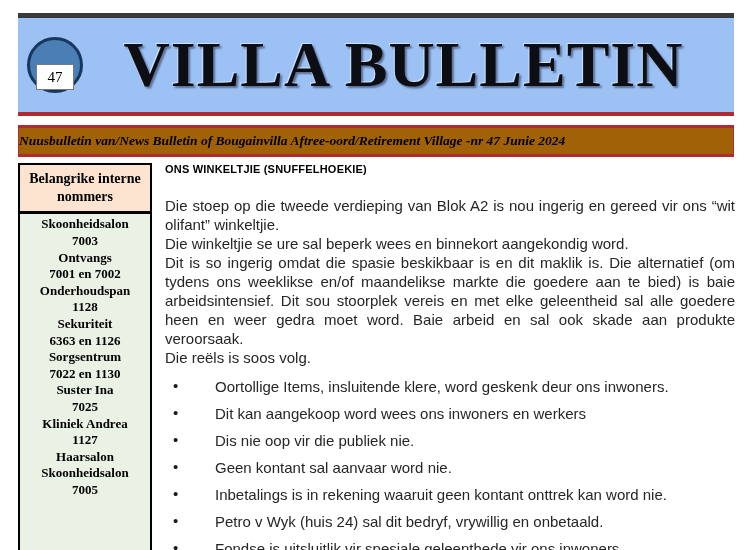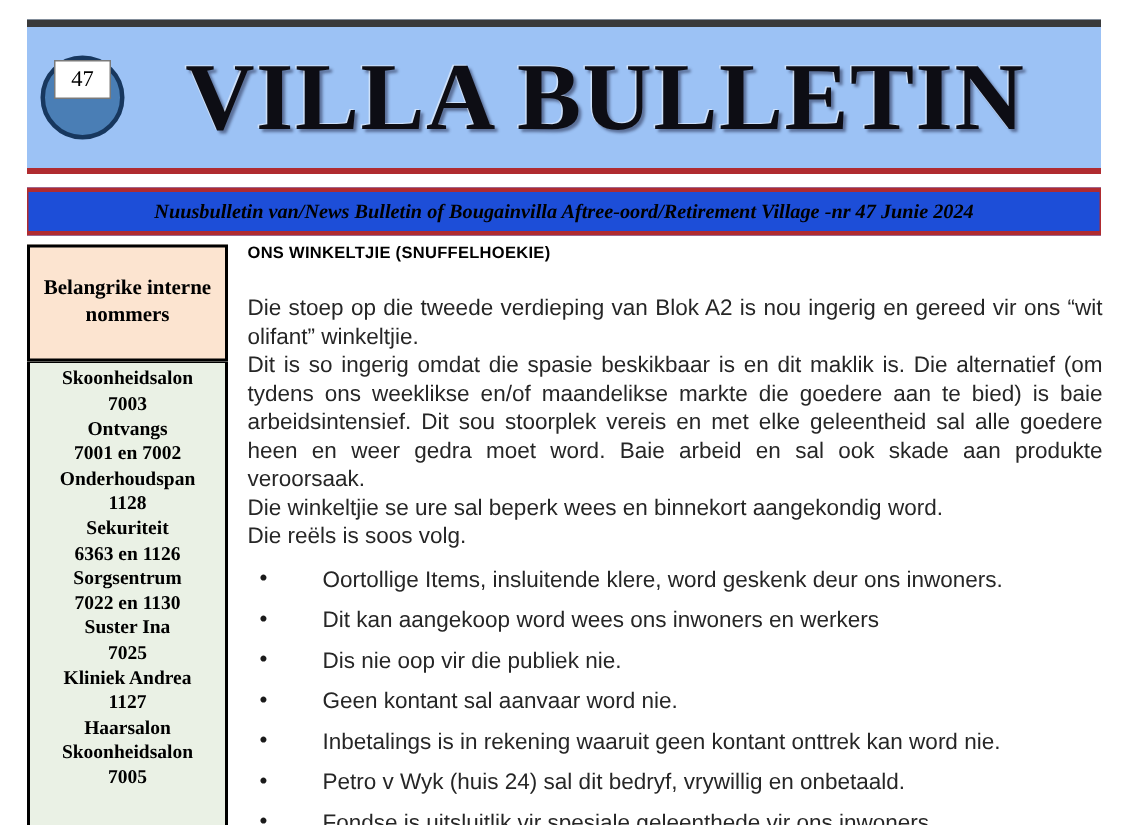--- a/index.html
+++ b/index.html
@@ -10,51 +10,51 @@
   
   .banner{
     position:absolute;left:18px;top:13px;width:716px;height:103px;
     box-sizing:border-box;background:#9CC2F5;
     border-top:5px solid #3A3A3A;border-bottom:4px solid #B02B30;
     display:flex;align-items:center;
   }
   .logo{
     width:56px;height:56px;margin-left:9px;flex:0 0 auto;
     box-sizing:border-box;border:3px solid #17375E;border-radius:50%;
-    background:#4A7EB5;display:flex;align-items:flex-start;justify-content:center;
+    background:#4A7EB5;display:flex;align-items:flex-end;justify-content:center;
   }
   .logo-num{
     background:#ffffff;border:1px solid #7a7a7a;width:36px;height:24px;
     display:flex;align-items:center;justify-content:center;
     font:400 15px "Liberation Serif",serif;color:#000;
   }
   .masthead-title{
     flex:1;text-align:center;margin-right:10px;
     font-family:"Liberation Serif",serif;font-weight:700;font-size:64px;line-height:94px;
     letter-spacing:1px;color:#0D0D14;white-space:nowrap;
     text-shadow:-1px -1px 0 rgba(255,255,255,0.5), 2px 2px 2px rgba(10,10,40,0.45);
   }
   
   .strip{
     position:absolute;left:18px;top:125px;width:716px;height:32px;
-    box-sizing:border-box;background:#1d4ed8;
+    box-sizing:border-box;background:#a16207;
     border-top:3px solid #B02B30;border-bottom:3px solid #B02B30;
     border-left:1px solid #B02B30;border-right:1px solid #B02B30;
-    display:flex;align-items:center;justify-content:center;
+    display:flex;align-items:center;justify-content:flex-start;
   }
   .strip-text{
     font-family:"Liberation Serif",serif;font-style:italic;font-weight:700;
     font-size:13.5px;color:#000;white-space:nowrap;
   }
   
   .sidebar{position:absolute;left:18px;top:163px;width:134px;}
   .sidebar-head{
     box-sizing:border-box;border:2px solid #000;background:#FCE4D0;
     text-align:center;font:700 14px/1.3 "Liberation Serif",serif;color:#000;
-    padding:19px 2px;
+    padding:5px 2px;
   }
   .sidebar-list{
     box-sizing:border-box;border:2px solid #000;border-top-width:1px;
     background:#EAF1E5;text-align:center;
     font:700 13px/16.6px "Liberation Serif",serif;color:#000;
     padding:2px 1px 14px;height:390px;
   }
   .entry div{white-space:nowrap;}
   
   .main{position:absolute;left:165px;top:163px;width:570px;}
@@ -128,22 +128,22 @@
         <div>Skoonheidsalon</div>
         <div>7005</div>
       </div>
     </div>
   </div>
 
   <div class="main">
     <h1 class="article-heading">ONS WINKELTJIE (SNUFFELHOEKIE)</h1>
     <div class="body-text">
       <p>Die stoep op die tweede verdieping van Blok A2 is nou ingerig en gereed vir ons “wit olifant”  winkeltjie.</p>
+      <p>Die winkeltjie se ure sal beperk wees en binnekort aangekondig word.</p>
       <p>Dit is so ingerig omdat die spasie beskikbaar is en dit maklik is. Die alternatief (om tydens ons weeklikse en/of maandelikse markte die goedere aan te bied) is baie arbeidsintensief. Dit sou stoorplek vereis en met elke geleentheid sal alle goedere heen en weer gedra moet word. Baie arbeid en sal ook skade aan produkte veroorsaak.</p>
-      <p>Die winkeltjie se ure sal beperk wees en binnekort aangekondig word.</p>
       <p>Die reëls is soos volg.</p>
     </div>
     <ul class="rules">
       <li>
         <span class="bullet">•</span>
         <span>Oortollige Items, insluitende  klere, word geskenk deur ons inwoners.</span>
       </li>
       <li>
         <span class="bullet">•</span>
         <span>Dit kan aangekoop word wees ons inwoners en werkers</span>

